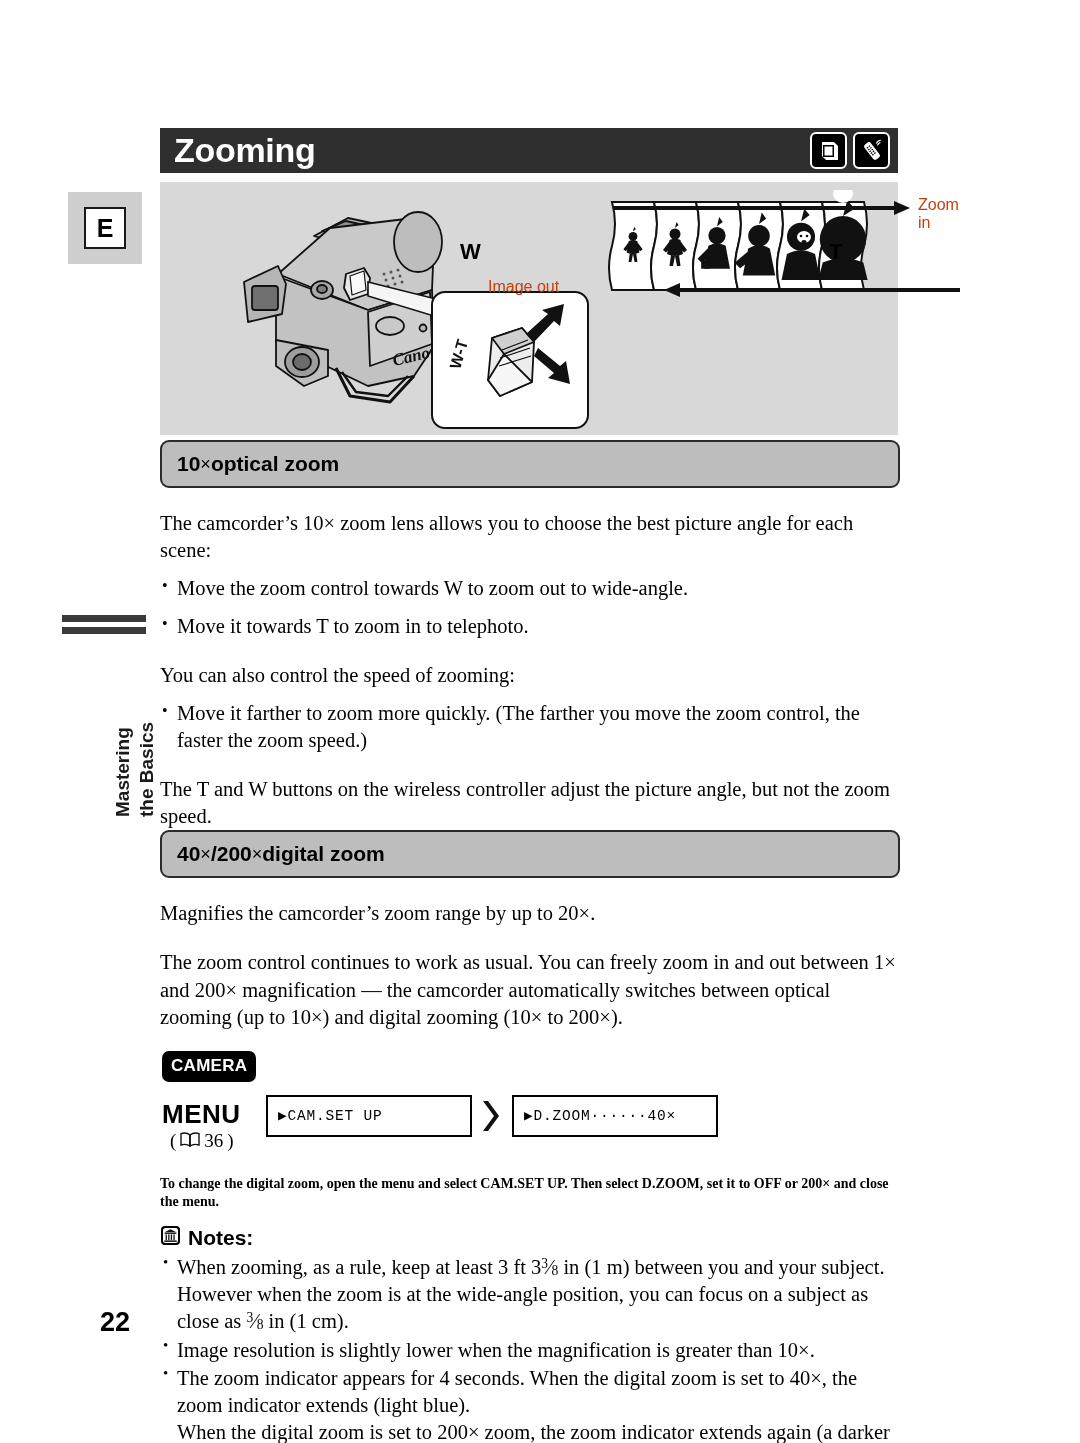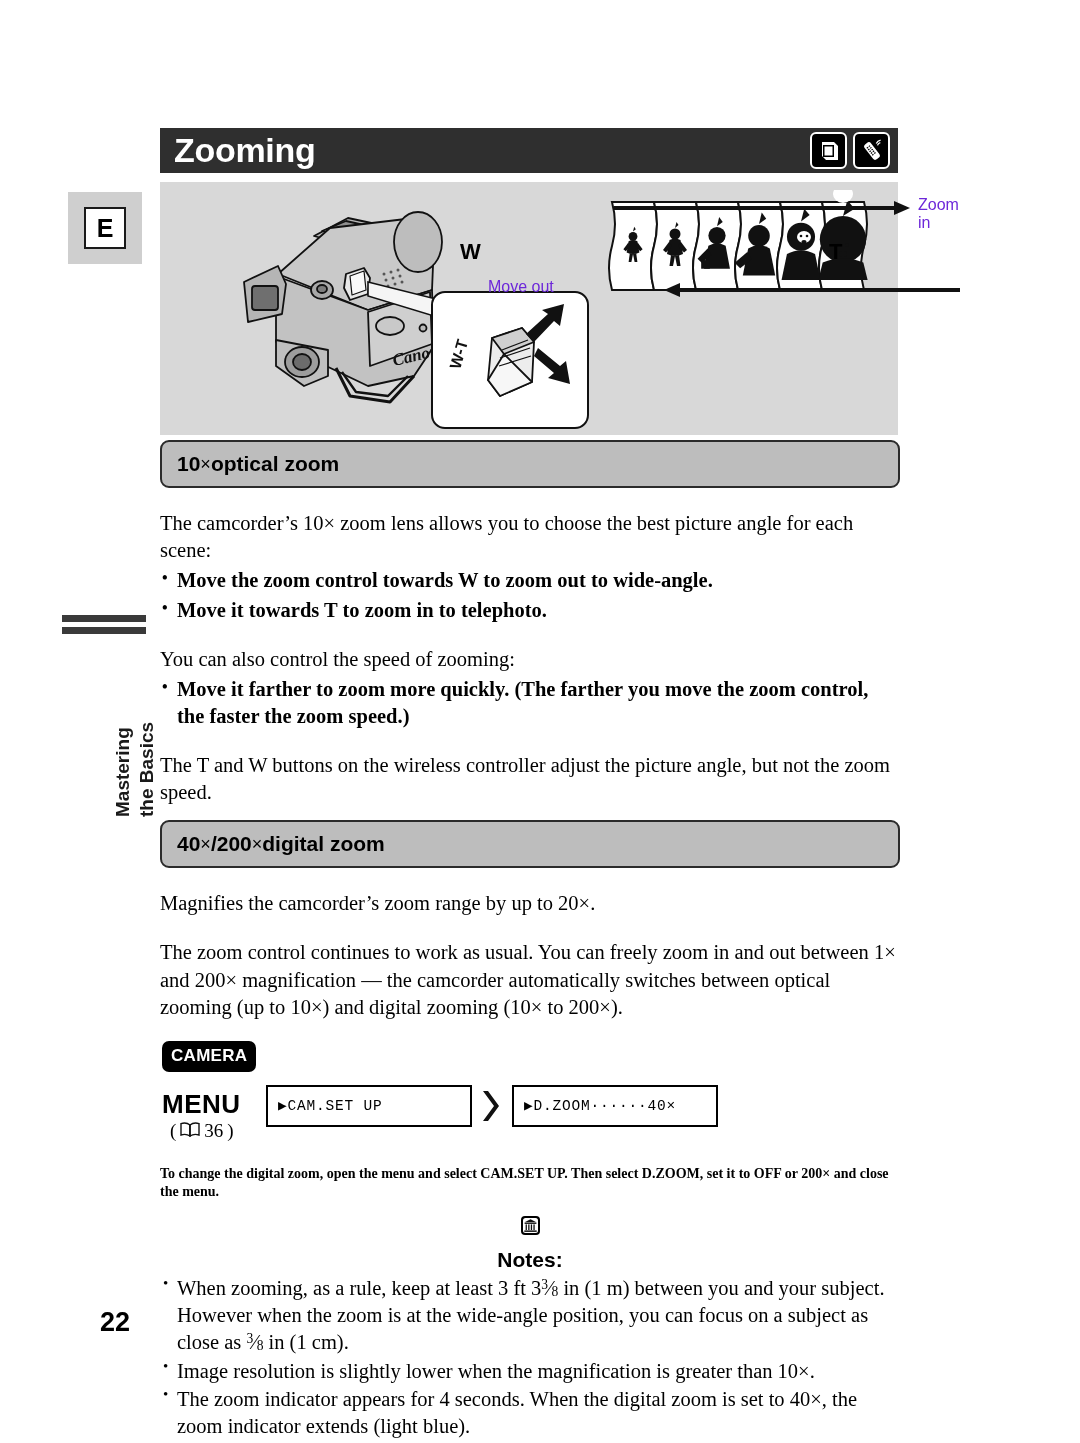--- a/index.html
+++ b/index.html
@@ -133,21 +133,21 @@
     height: 253px;
     background: #d8d8d8;
   }
   .cam-svg { position: absolute; left: 58px; top: 8px; }
   .seq { position: absolute; left: 448px; top: 8px; }
 
   .zoom-label {
     position: absolute;
     font-family: "Liberation Sans", sans-serif;
     font-size: 16px;
-    color: #6d28d9;
+    color: #c2410c;
   }
   .wt-letter {
     position: absolute;
     font-family: "Liberation Sans", sans-serif;
     font-weight: bold;
     font-size: 22px;
     color: #000;
   }
 
   
@@ -181,22 +181,21 @@
   }
   p.body { margin-top: 22px; }
   ul.body {
     list-style: none;
     padding: 0;
     margin: 2px 0 0 0;
   }
   ul.body li {
     position: relative;
     padding-left: 17px;
-    margin-top: 3px;
-    font-weight: bold;
+    margin-top: 11px;
   }
   ul.body li::before {
     content: "\2022";
     position: absolute;
     left: 2px;
     top: 0;
     font-size: 16px;
   }
   .tight { margin-top: 3px; }
 
@@ -265,21 +264,20 @@
   }
 
   .notes-head {
     margin-top: 6px;
     display: flex;
     align-items: center;
     gap: 7px;
     font-family: "Liberation Sans", sans-serif;
     font-weight: bold;
     font-size: 21px;
-    flex-direction: column;
   }
 
   ul.notes {
     list-style: none;
     padding: 0;
     margin: 3px 0 0 0;
     font-size: 20.5px;
     line-height: 1.33;
   }
   ul.notes li {
@@ -503,21 +501,21 @@
   <svg style="position:absolute; left:452px; top:18px;" width="300" height="16" viewBox="0 0 300 16">
     <line x1="2" y1="8" x2="282" y2="8" stroke="#111" stroke-width="4"></line>
     <path d="M282 1 L298 8 L282 15 Z" fill="#111"></path>
   </svg>
   <div class="zoom-label" style="left:758px; top:14px;">Zoom in</div>
 
   <svg style="position:absolute; left:492px; top:100px;" width="310" height="16" viewBox="0 0 310 16">
     <line x1="28" y1="8" x2="308" y2="8" stroke="#111" stroke-width="4"></line>
     <path d="M28 1 L12 8 L28 15 Z" fill="#111"></path>
   </svg>
-  <div class="zoom-label" style="left:328px; top:96px;">Move out</div>
+  <div class="zoom-label" style="left:328px; top:96px;">Image out</div>
 
   <div class="wt-letter" style="left:300px; top:57px;">W</div>
   <div class="wt-letter" style="left:669px; top:57px;">T</div>
 </div>
 
 <div class="content">
 
   <div class="section-head">
     <span>10</span>
       <span class="mult">×</span>
@@ -532,21 +530,21 @@
   </ul>
 
   <p class="body tight">You can also control the speed of zooming:</p>
 
   <ul class="body">
     <li>Move it farther to zoom more quickly. (The farther you move the zoom control, the faster the zoom speed.)</li>
   </ul>
 
   <p class="body tight">The T and W buttons on the wireless controller adjust the picture angle, but not the zoom speed.</p>
 
-  <div class="section-head" style="margin-top:14px;">
+  <div class="section-head" style="">
     <span>40</span>
       <span class="mult">×</span>
       <span>/200</span>
       <span class="mult">×</span>
       <span> digital zoom</span>
   </div>
 
   <p class="body">Magnifies the camcorder’s zoom range by up to 20×.</p>
   <p class="body tight">The zoom control continues to work as usual. You can freely zoom in and out between 1× and 200× magnification — the camcorder automatically switches between optical zooming (up to 10×) and digital zooming (10× to 200×).</p>
 

